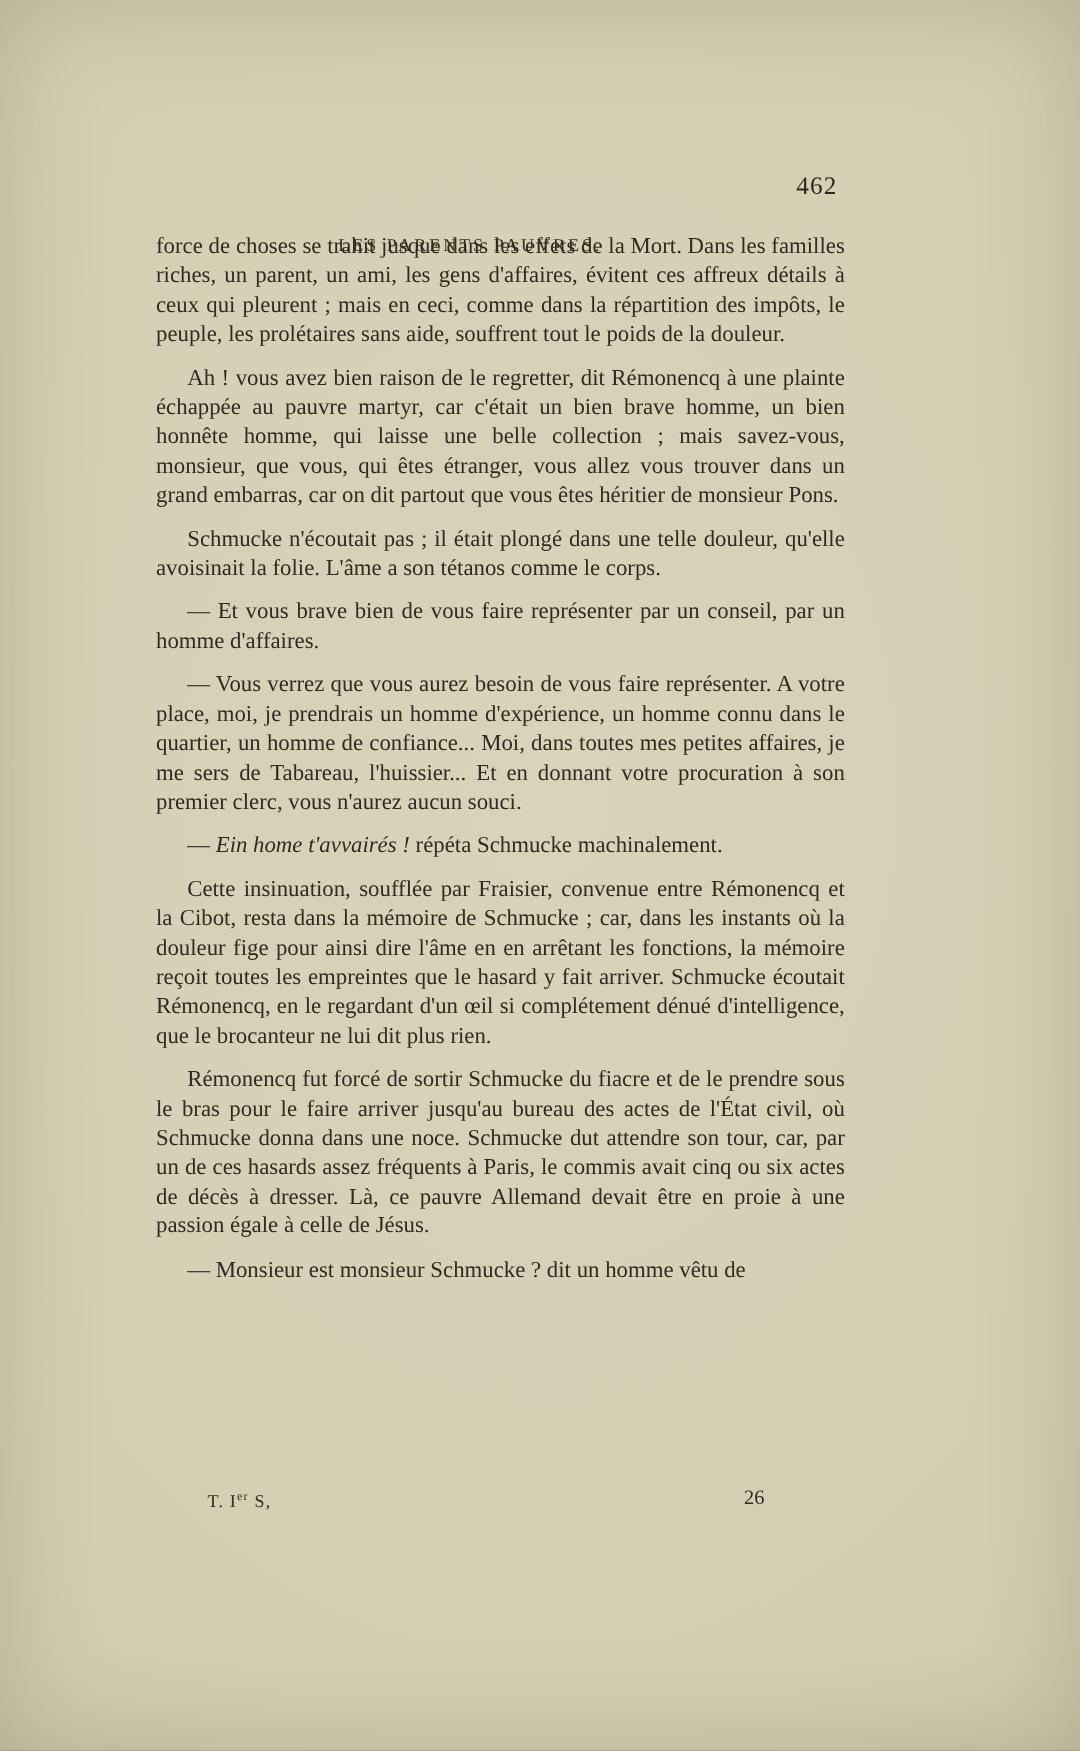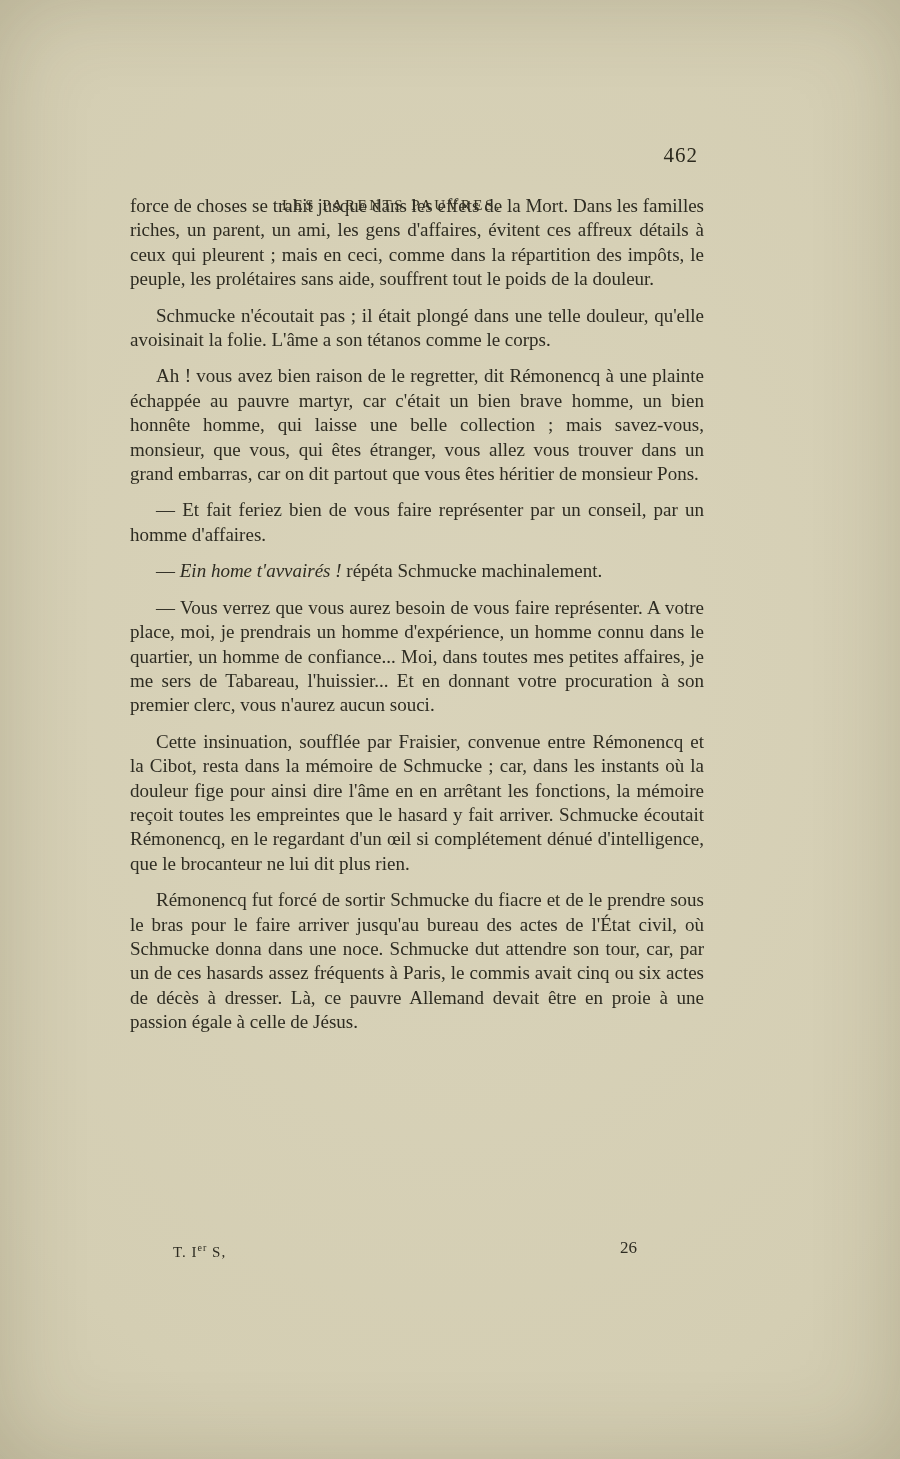--- a/index.html
+++ b/index.html
@@ -94,27 +94,28 @@
 <div class="page">
 
   <div class="running-head">
     <div class="running-title">LES PARENTS PAUVRES.</div>
     <div class="page-number">462</div>
   </div>
 
   <div class="text-block">
 
   <p class="para no-indent"><span>force de choses se trahit jusque dans les effets de la Mort. Dans les familles riches, un parent, un ami, les gens d'affaires, évitent ces affreux détails à ceux qui pleurent ; mais en ceci, comme dans la répartition des impôts, le peuple, les prolétaires sans aide, souffrent tout le poids de la douleur.</span></p>
+      <p class="para"><span>Ah ! vous avez bien raison de le regretter, dit Rémonencq à une plainte échappée au pauvre martyr, car c'était un bien brave homme, un bien honnête homme, qui laisse une belle collection ; mais savez-vous, monsieur, que vous, qui êtes étranger, vous allez vous trouver dans un grand embarras, car on dit partout que vous êtes héritier de monsieur Pons.</span></p>
       <p class="para"><span>Schmucke n'écoutait pas ; il était plongé dans une telle douleur, qu'elle avoisinait la folie. L'âme a son tétanos comme le corps.</span></p>
-      <p class="para"><span>Ah ! vous avez bien raison de le regretter, dit Rémonencq à une plainte échappée au pauvre martyr, car c'était un bien brave homme, un bien honnête homme, qui laisse une belle collection ; mais savez-vous, monsieur, que vous, qui êtes étranger, vous allez vous trouver dans un grand embarras, car on dit partout que vous êtes héritier de monsieur Pons.</span></p>
-      <p class="para"><span>— Et fait feriez bien de vous faire représenter par un conseil, par un homme d'affaires.</span></p>
+      <p class="para"><span>— Et vous brave bien de vous faire représenter par un conseil, par un homme d'affaires.</span></p>
+      <p class="para"><span>— Vous verrez que vous aurez besoin de vous faire représenter. A votre place, moi, je prendrais un homme d'expérience, un homme connu dans le quartier, un homme de confiance... Moi, dans toutes mes petites affaires, je me sers de Tabareau, l'huissier... Et en donnant votre procuration à son premier clerc, vous n'aurez aucun souci.</span></p>
       <p class="para"><span>— </span><span class="italic">Ein home t'avvairés !</span><span> répéta Schmucke machinalement.</span></p>
-      <p class="para"><span>— Vous verrez que vous aurez besoin de vous faire représenter. A votre place, moi, je prendrais un homme d'expérience, un homme connu dans le quartier, un homme de confiance... Moi, dans toutes mes petites affaires, je me sers de Tabareau, l'huissier... Et en donnant votre procuration à son premier clerc, vous n'aurez aucun souci.</span></p>
       <p class="para"><span>Cette insinuation, soufflée par Fraisier, convenue entre Rémonencq et la Cibot, resta dans la mémoire de Schmucke ; car, dans les instants où la douleur fige pour ainsi dire l'âme en en arrêtant les fonctions, la mémoire reçoit toutes les empreintes que le hasard y fait arriver. Schmucke écoutait Rémonencq, en le regardant d'un œil si complétement dénué d'intelligence, que le brocanteur ne lui dit plus rien.</span></p>
       <p class="para"><span>Rémonencq fut forcé de sortir Schmucke du fiacre et de le prendre sous le bras pour le faire arriver jusqu'au bureau des actes de l'État civil, où Schmucke donna dans une noce. Schmucke dut attendre son tour, car, par un de ces hasards assez fréquents à Paris, le commis avait cinq ou six actes de décès à dresser. Là, ce pauvre Allemand devait être en proie à une passion égale à celle de Jésus.</span></p>
+      <p class="para"><span>— Monsieur est monsieur Schmucke ? dit un homme vêtu de</span></p>
     </div>
 
   <div class="footer">
     <span class="volume-sig"><span>T. I</span><sup>er</sup><span> S,</span></span>
     <span class="sheet-number">26</span>
   </div>
 
 </div>
 
 </body></html>

